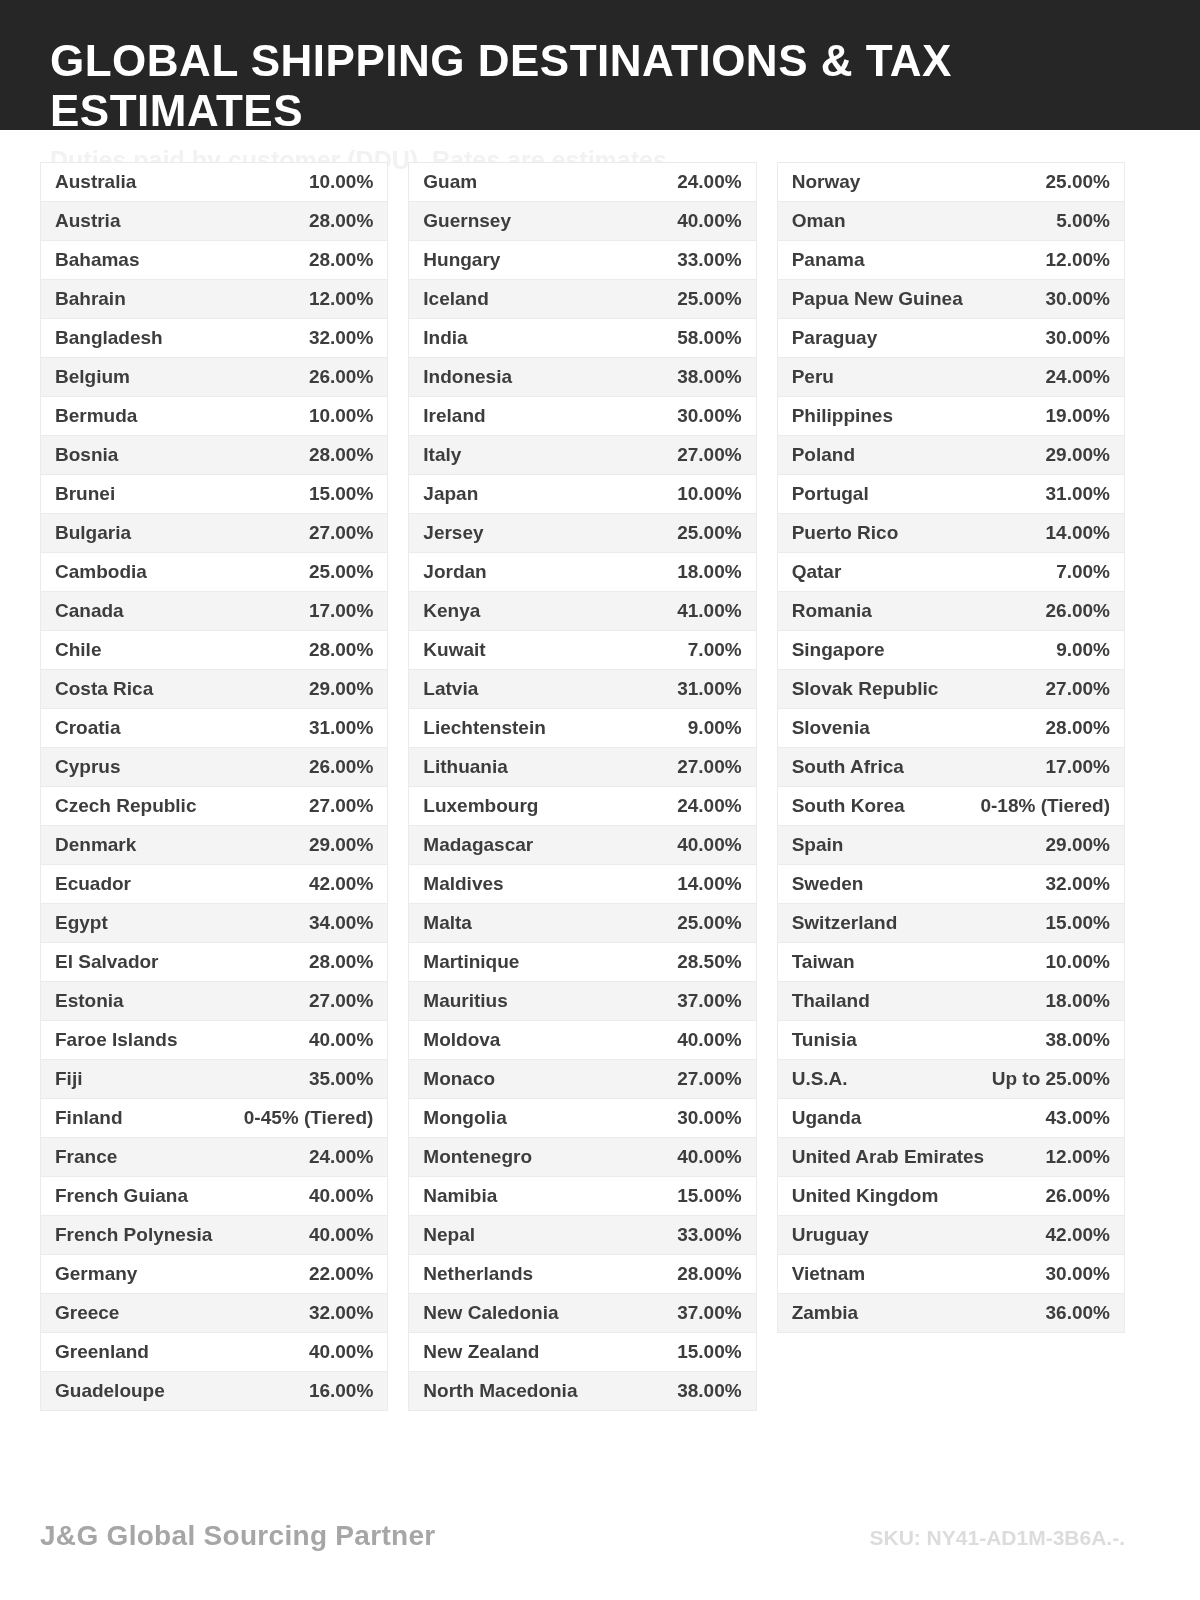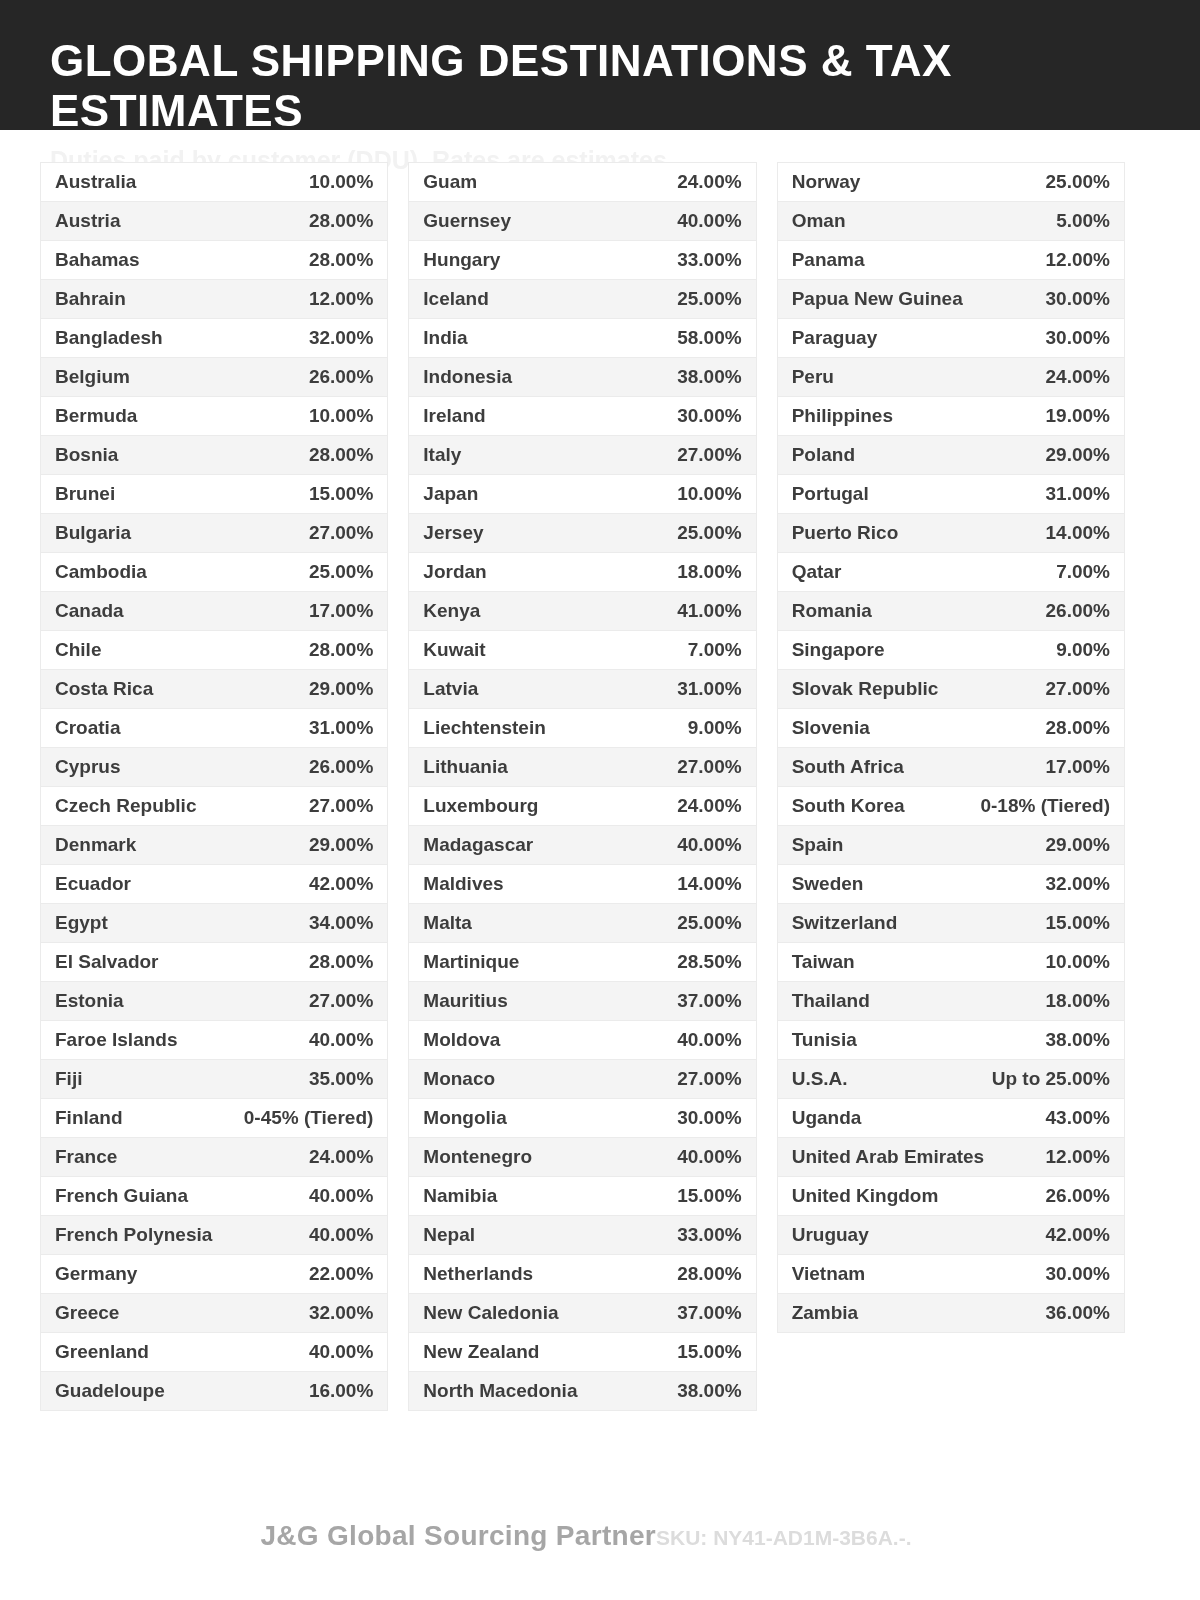--- a/index.html
+++ b/index.html
@@ -64,23 +64,22 @@
     text-align: right;
     white-space: nowrap;
     margin-left: 10px;
   }
   .page-footer {
     position: absolute;
     left: 40px;
     right: 75px;
     bottom: 48px;
     display: flex;
-    justify-content: center;
+    justify-content: space-between;
     align-items: baseline;
-    margin-left: 7px;
   }
   .brand {
     font-size: 28px;
     font-weight: 800;
     color: #a6a6a6;
     letter-spacing: 0.3px;
   }
   .sku {
     font-size: 21px;
     font-weight: 700;

